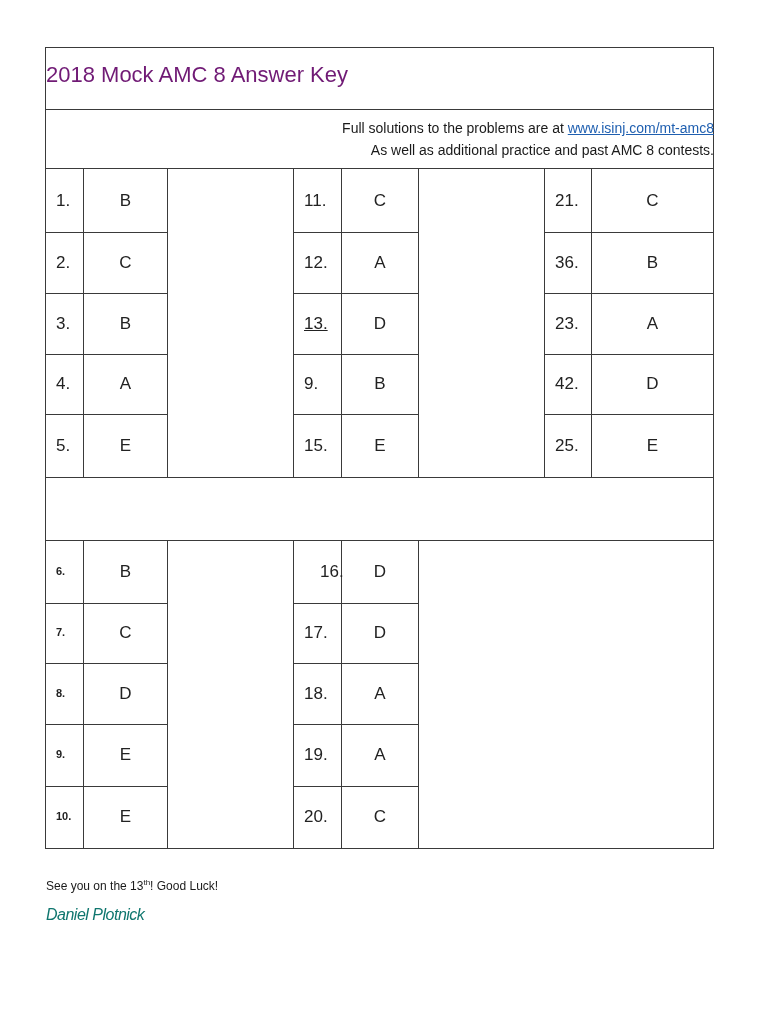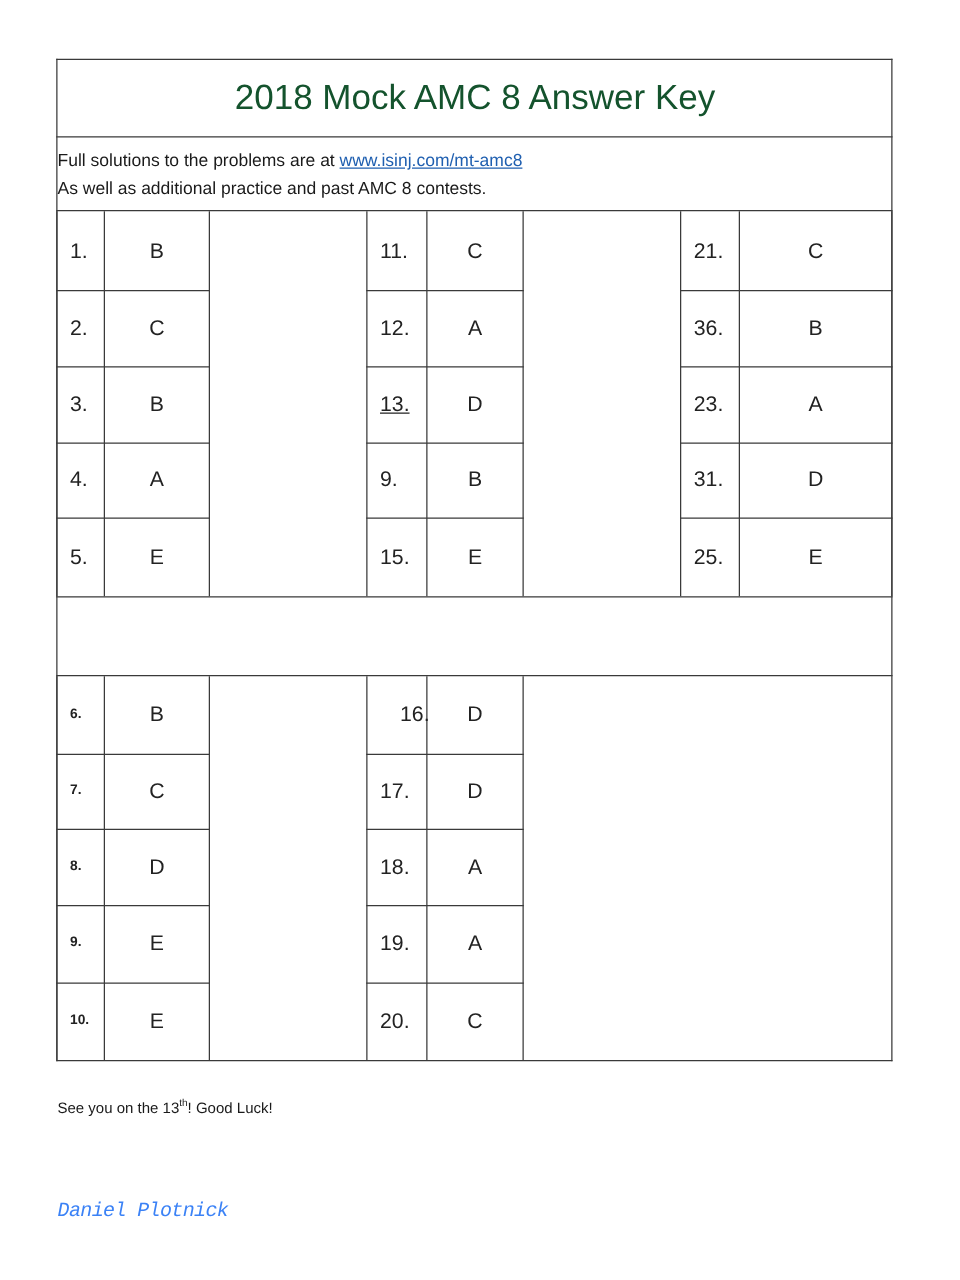--- a/index.html
+++ b/index.html
@@ -1,30 +1,30 @@
 <!DOCTYPE html>
 <html><head>
   <meta charset="utf-8">
   <style>
     html, body { margin: 0; padding: 0; background: #ffffff; }
     body { width: 768px; height: 1024px; position: relative; overflow: hidden;
            font-family: "Liberation Sans", "DejaVu Sans", sans-serif; color: #1a1a1a; }
     .hl { position: absolute; height: 1px; background: #3a3a3a; }
     .vl { position: absolute; width: 1px; background: #3a3a3a; }
     .txt { position: absolute; white-space: nowrap; }
-    .title { left: 46px; width: 668px; top: 62px; text-align: center; font-size: 28px; color: #14532d; }
-    .sub { left: 46px; width: 668px; text-align: left; font-size: 14px; color: #1a1a1a; }
+    .title { left: 46px; width: 668px; top: 62px; font-size: 22px; color: #701a75; }
+    .sub { left: 46px; width: 668px; text-align: right; font-size: 14px; color: #1a1a1a; }
     .sub a { color: #1f5fb0; text-decoration: underline; }
     .num { font-size: 17px; color: #222; }
     .num.small { font-size: 11px; font-weight: bold; }
     .ans { font-size: 17px; color: #222; text-align: center; }
     .footer { left: 46px; top: 879px; font-size: 12px; color: #1a1a1a; }
     .footer sup { font-size: 8px; vertical-align: super; line-height: 0; }
-    .sig { left: 46px; top: 960px; font-family: Liberation Mono, monospace; font-style: italic;
-           font-size: 16px; letter-spacing: -0.5px; color: #3b82f6; }
+    .sig { left: 46px; top: 906px; font-family: Liberation Sans, sans-serif; font-style: italic;
+           font-size: 16px; letter-spacing: -0.5px; color: #0f766e; }
   </style>
 </head>
 <body>
 
 <div class="hl" style="left:45px; top:47px; width:669px;"></div>
 <div class="hl" style="left:45px; top:848px; width:669px;"></div>
 <div class="vl" style="left:45px; top:47px; height:802px;"></div>
 <div class="vl" style="left:713px; top:47px; height:802px;"></div>
 
 <div class="txt title">2018 Mock AMC 8 Answer Key</div>
@@ -78,21 +78,21 @@
     <div class="hl" style="left: 544px; top: 232px; width: 170px;"></div>
     <div class="hl" style="left: 544px; top: 293px; width: 170px;"></div>
     <div class="hl" style="left: 544px; top: 354px; width: 170px;"></div>
     <div class="hl" style="left: 544px; top: 414px; width: 170px;"></div>
     <div class="txt num" style="left: 555px; top: 190.5px;">21.</div>
     <div class="txt ans" style="left: 592px; width: 121px; top: 190.5px;">C</div>
     <div class="txt num" style="left: 555px; top: 252.5px;">36.</div>
     <div class="txt ans" style="left: 592px; width: 121px; top: 252.5px;">B</div>
     <div class="txt num" style="left: 555px; top: 313.5px;">23.</div>
     <div class="txt ans" style="left: 592px; width: 121px; top: 313.5px;">A</div>
-    <div class="txt num" style="left: 555px; top: 374px;">31.</div>
+    <div class="txt num" style="left: 555px; top: 374px;">42.</div>
     <div class="txt ans" style="left: 592px; width: 121px; top: 374px;">D</div>
     <div class="txt num" style="left: 555px; top: 435.5px;">25.</div>
     <div class="txt ans" style="left: 592px; width: 121px; top: 435.5px;">E</div>
     <div class="vl" style="left: 45px; top: 541px; height: 307px;"></div>
     <div class="vl" style="left: 83px; top: 541px; height: 307px;"></div>
     <div class="vl" style="left: 167px; top: 541px; height: 307px;"></div>
     <div class="hl" style="left: 45px; top: 603px; width: 123px;"></div>
     <div class="hl" style="left: 45px; top: 663px; width: 123px;"></div>
     <div class="hl" style="left: 45px; top: 724px; width: 123px;"></div>
     <div class="hl" style="left: 45px; top: 786px; width: 123px;"></div>

